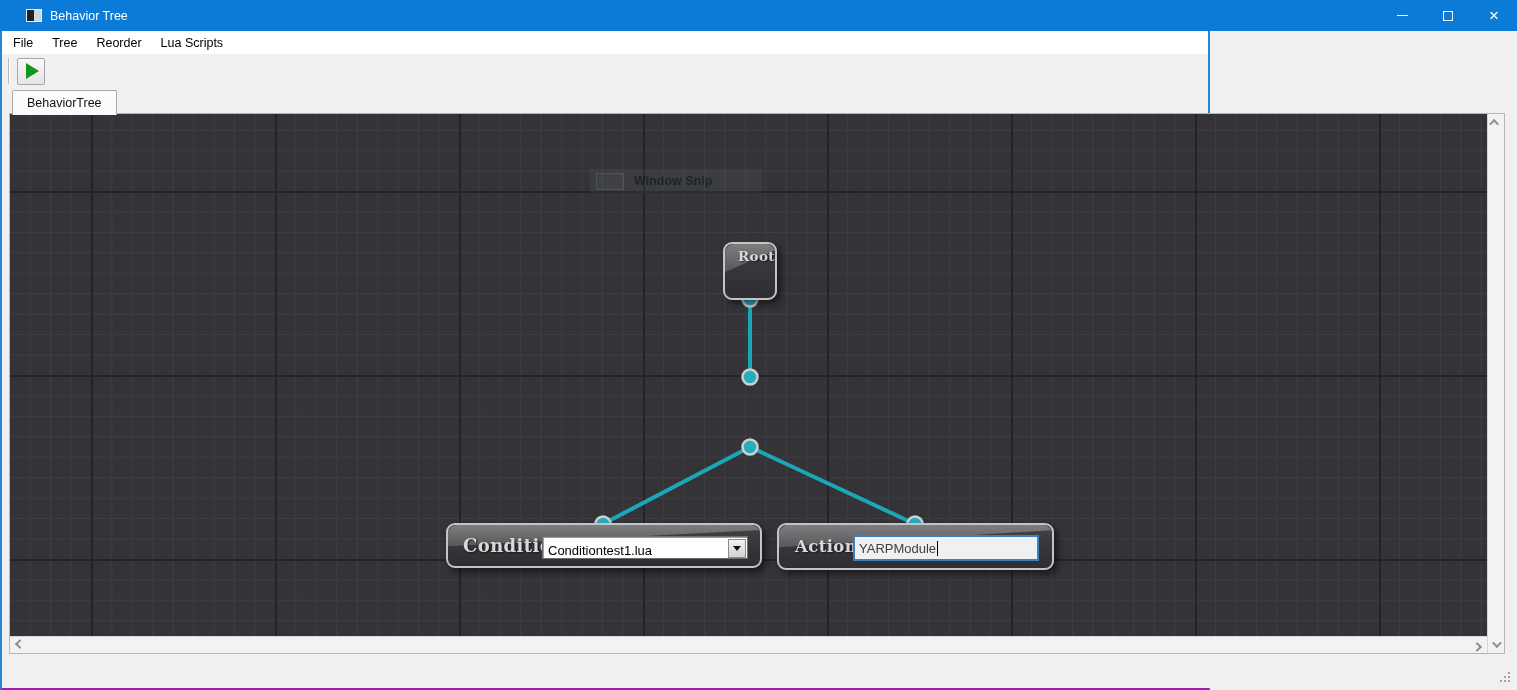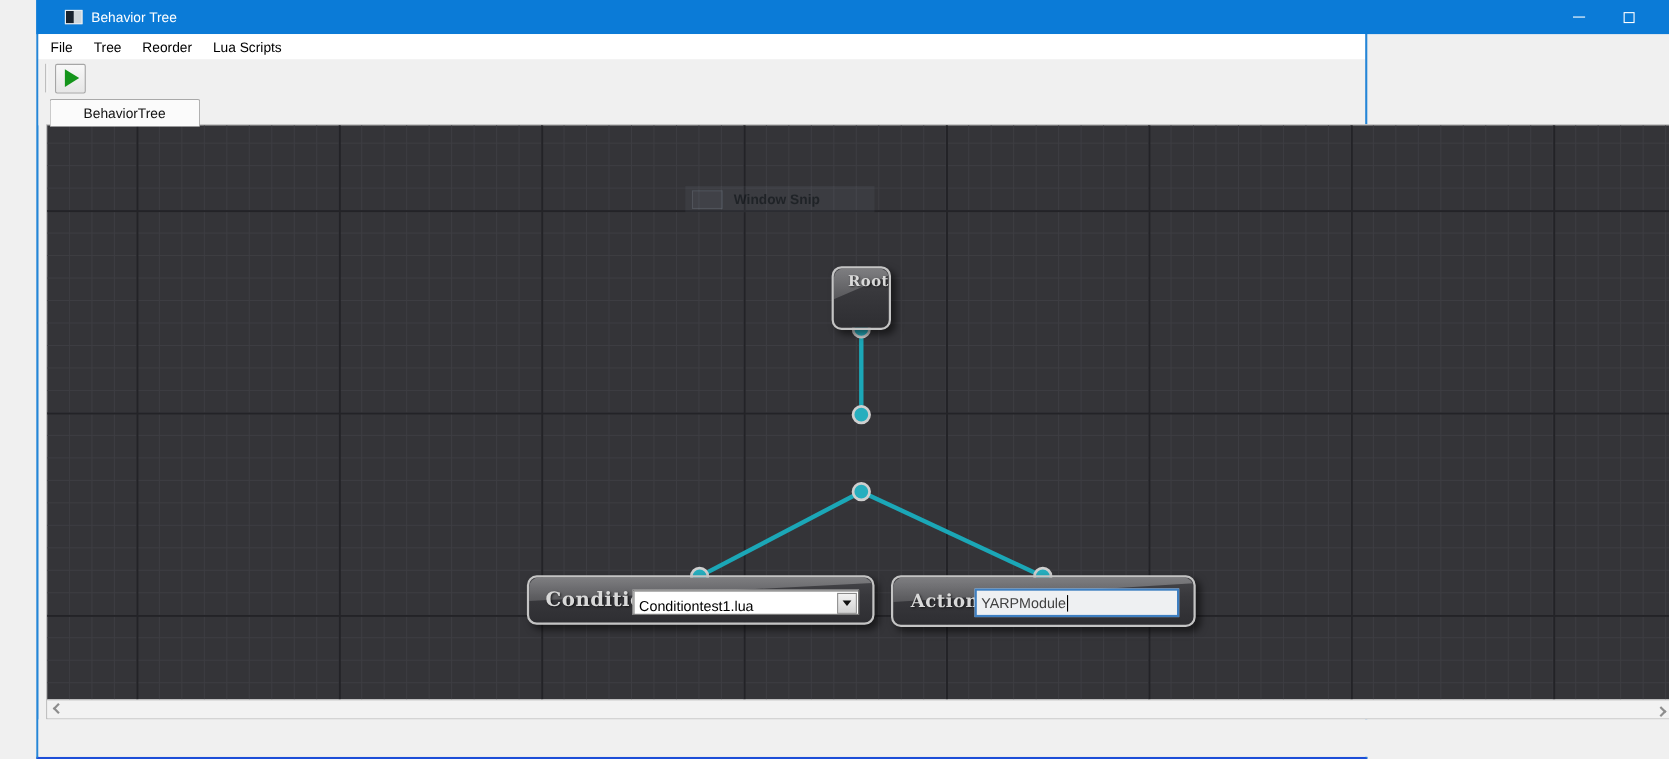--- a/index.html
+++ b/index.html
@@ -1,19 +1,19 @@
 <!DOCTYPE html>
 <html><head>
 <meta charset="utf-8">
 <style>
   * { box-sizing: border-box; margin: 0; padding: 0; }
   html,body { width:1517px; height:690px; background:#f0f0f0; font-family:"Liberation Sans", sans-serif; overflow:hidden; }
 
   .window { position:absolute; left:0; top:0; width:1210px; height:690px; background:#f0f0f0;
-            border-left:2px solid #2586d7; border-right:2px solid #2586d7; border-bottom:2px solid #1d4ed8;margin-left:33px; }
+            border-left:2px solid #2586d7; border-right:2px solid #2586d7; border-bottom:2px solid #a21caf; }
 
   
   .titlebar { position:absolute; left:-2px; top:0; width:1517px; height:31px; background:#0b7bd7;
               display:flex; align-items:center; color:#fff; }
   .app-icon { width:16px; height:13px; margin-left:26px; position:relative; background:#cfd6db; border:1px solid #e8eef2; }
   .app-icon::before { content:""; position:absolute; left:0; top:0; width:7px; height:11px; background:#17222e; }
   .titlebar-text { margin-left:8px; font-size:12.5px; }
   .win-controls { margin-left:auto; display:flex; height:31px; }
   .win-btn { width:46px; height:31px; display:flex; align-items:center; justify-content:center; color:#fff; }
   .glyph-min { width:11px; height:1px; background:#fff; display:block; }
@@ -30,21 +30,21 @@
   .toolbar { position:absolute; left:0; top:54px; width:100%; height:34px; background:#f0f0f0;
              display:flex; align-items:center; }
   .toolbar-handle { width:2px; height:26px; margin-left:6px; border-left:1px solid #b8b8b8; border-right:1px solid #ffffff; }
   .run-button { width:28px; height:27px; margin-left:7px; background:linear-gradient(#f8f8f8,#e6e6e6);
                 border:1px solid #a6a6a6; border-radius:2px; display:flex; align-items:center; justify-content:center; }
   .play-tri { width:0; height:0; border-top:8px solid transparent; border-bottom:8px solid transparent;
               border-left:13px solid #14951b; margin-left:3px; }
 
   
   .tabrow { position:absolute; left:0; top:88px; width:100%; height:26px; background:#f0f0f0; }
-  .tab { position:absolute; left:10px; top:2px; height:25px; padding:0 30px; background:#fbfbfb;
+  .tab { position:absolute; left:10px; top:2px; height:25px; padding:0 14px; background:#fbfbfb;
          border:1px solid #a9a9a9; border-bottom:none; border-radius:2px 2px 0 0;
          font-size:12.5px; color:#111; display:flex; align-items:center; z-index:5; }
 
   
   .workspace-frame { position:absolute; left:7px; top:113px; width:1496px; height:541px;
                      border:1px solid #b6b6b6; background:#f0f0f0; }
   .canvas { position:absolute; left:0; top:0; width:1477px; height:522px;
             background-color:#343438;
             background-image:
               linear-gradient(#232327 2px, transparent 2px),

